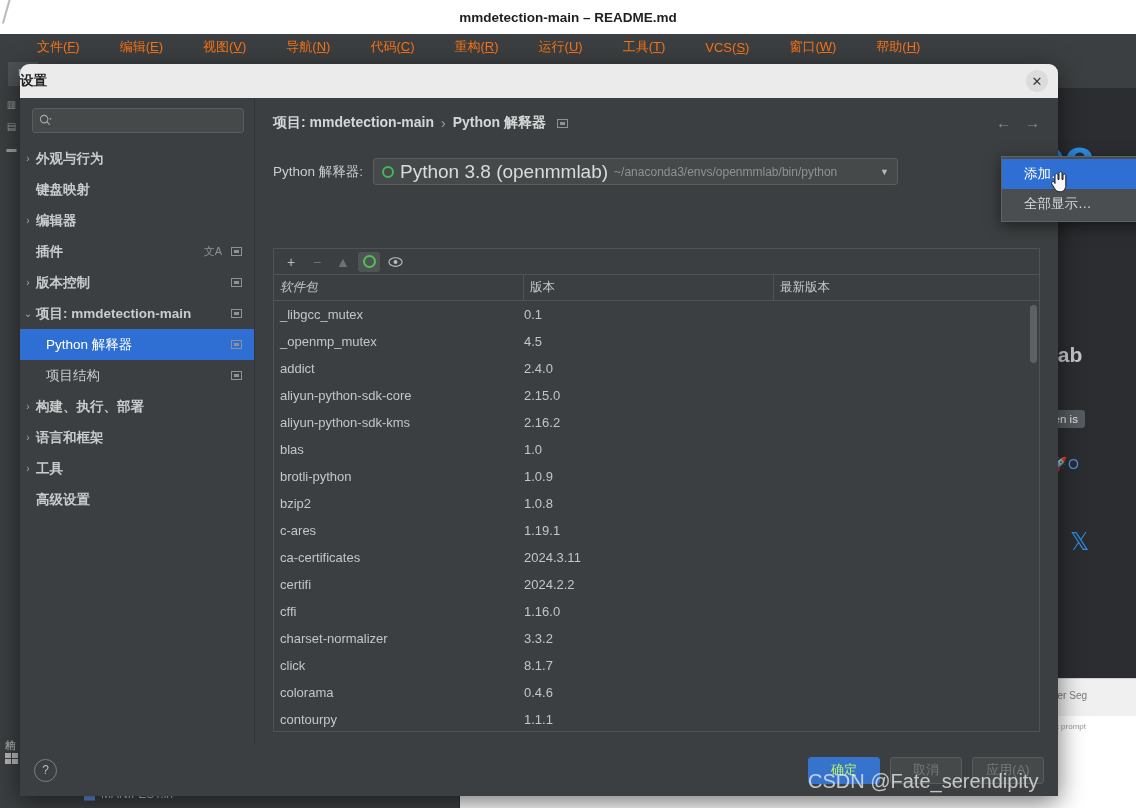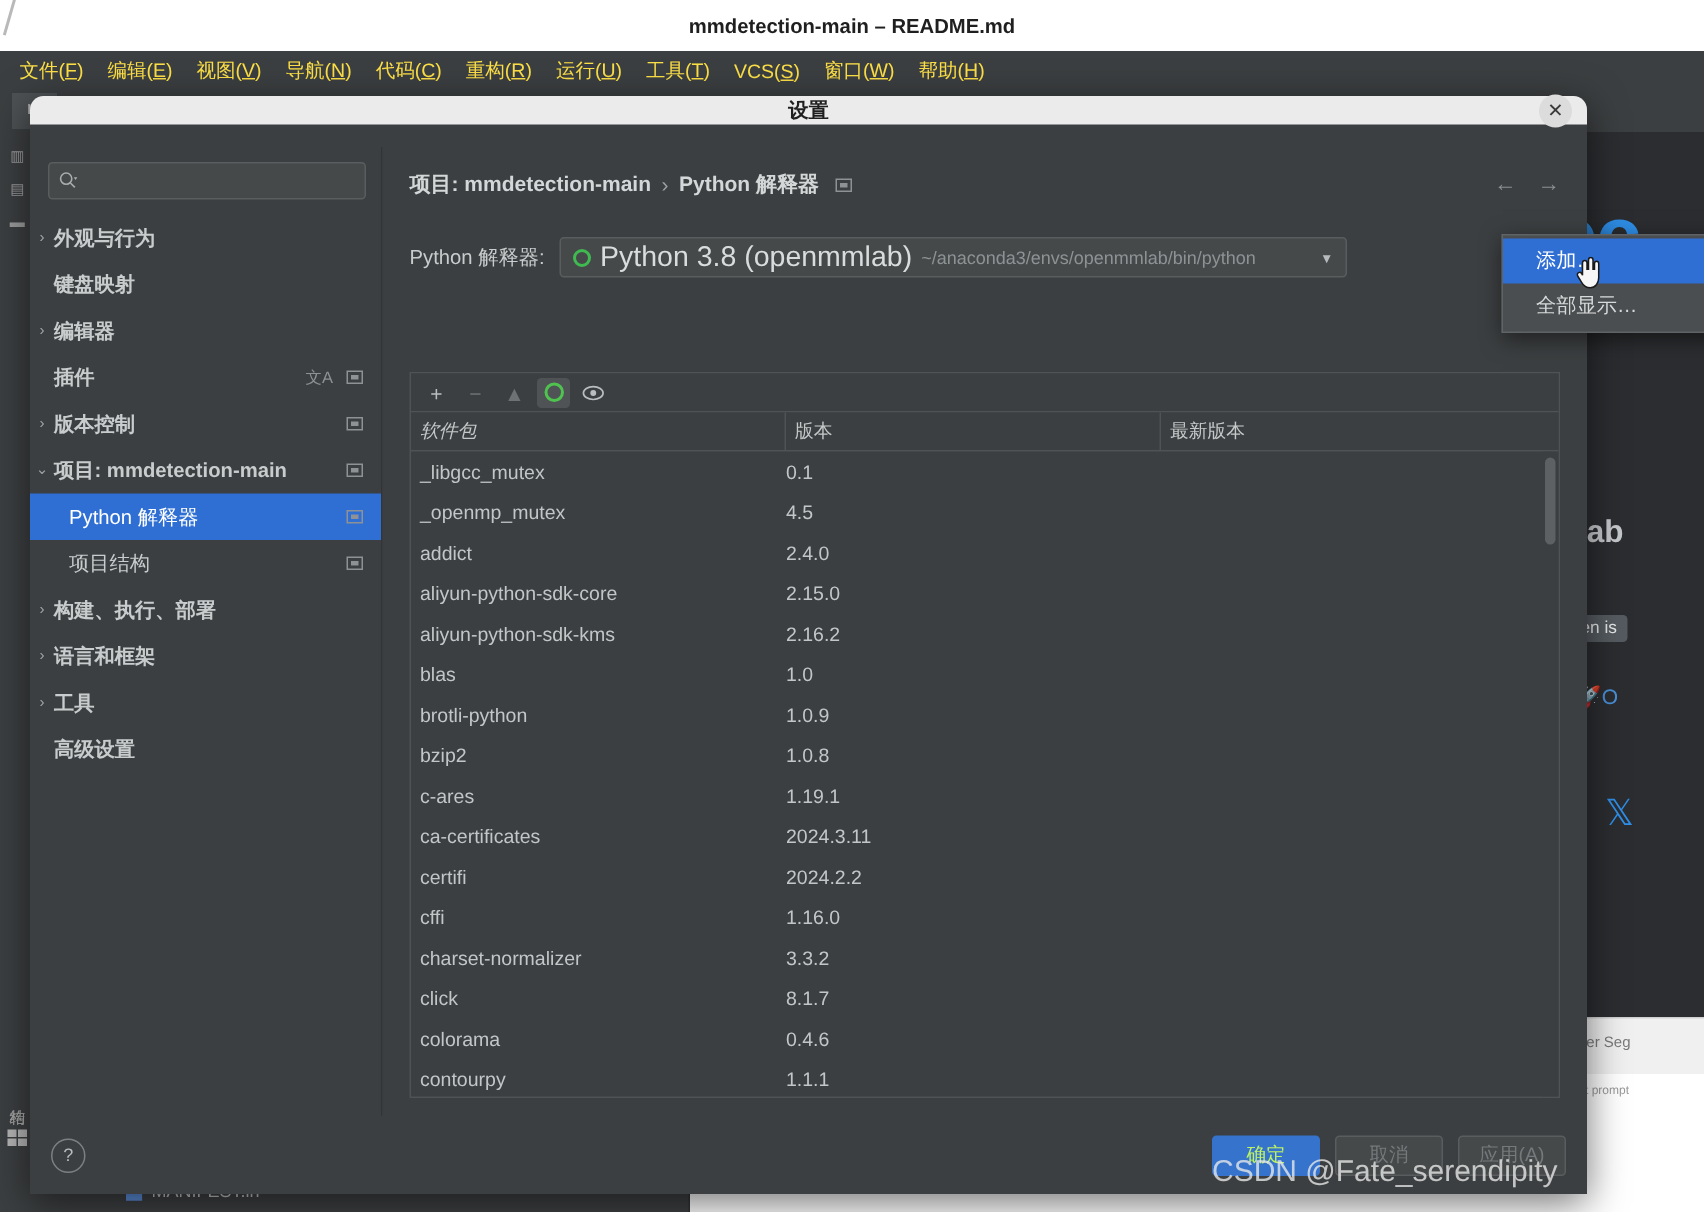--- a/index.html
+++ b/index.html
@@ -28,21 +28,21 @@
     width: 2px; height: 30px; background: #b9b9b9;
     transform: rotate(16deg);
   }
 
   .ide-menubar {
     position: absolute; left: 0; top: 34px; width: 1136px; height: 26px;
     background: #3c3f41; display: flex; align-items: center;
     padding-left: 6px; gap: 2px;
   }
   .menu-item {
-    font-size: 13px; color: #fde047; padding: 16px 7px; white-space: nowrap;
+    font-size: 13px; color: #f97316; padding: 16px 7px; white-space: nowrap; margin-left: 24px;
   }
   .menu-item u { text-decoration: underline; }
 
   .ide-tabstrip {
     position: absolute; left: 0; top: 60px; width: 1136px; height: 28px;
     background: #3c3f41;
   }
   .ide-tab {
     position: absolute; left: 8px; top: 2px; height: 24px;
     padding: 3px 10px; font-size: 12.5px; color: #bbbbbb;
@@ -144,22 +144,22 @@
 
   
   #settings-dialog {
     position: absolute; left: 20px; top: 64px; width: 1038px; height: 732px;
     background: #3c3f41;
     border-radius: 9px 9px 0 0;
     box-shadow: 0 6px 26px rgba(0,0,0,.55);
     overflow: visible;
   }
   .dlg-titlebar {
-    height: 19px; background: #ebebeb; border-radius: 9px 9px 0 0;
-    display: flex; align-items: center; justify-content: center; position: relative;
+    height: 34px; background: #ebebeb; border-radius: 9px 9px 0 0;
+    display: flex; align-items: center; position: relative;
   }
   .dlg-title { font-size: 13.5px; font-weight: bold; color: #1f1f1f; }
   .dlg-close {
     position: absolute; right: 10px; top: 50%; transform: translateY(-50%);
     width: 22px; height: 22px; border-radius: 50%; background: #dcdcdc;
     display: flex; align-items: center; justify-content: center;
     font-size: 13px; color: #3a3a3a;
   }
 
   .dlg-body { position: absolute; left: 0; top: 34px; right: 0; bottom: 52px; display: flex; }

